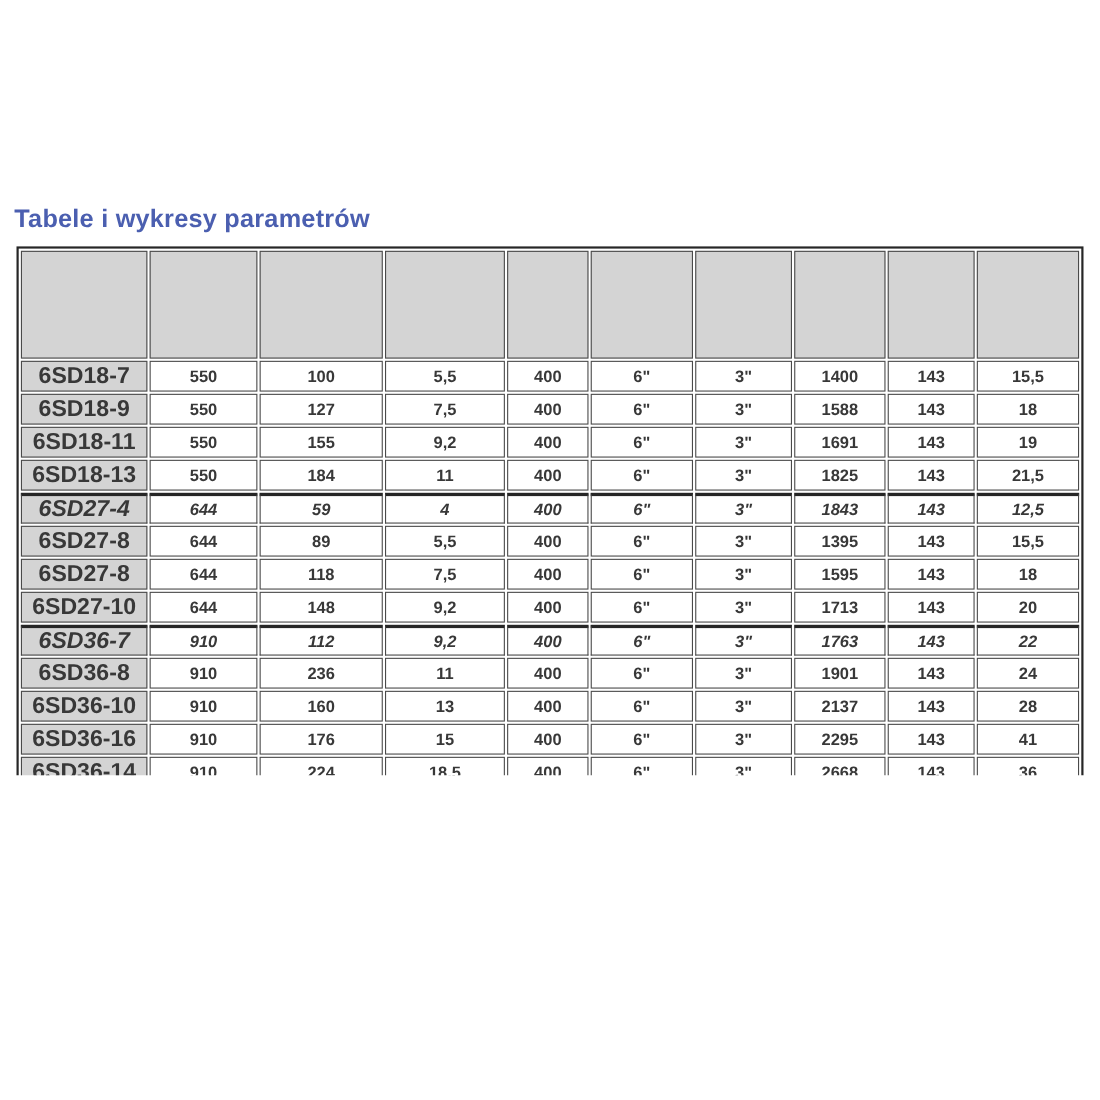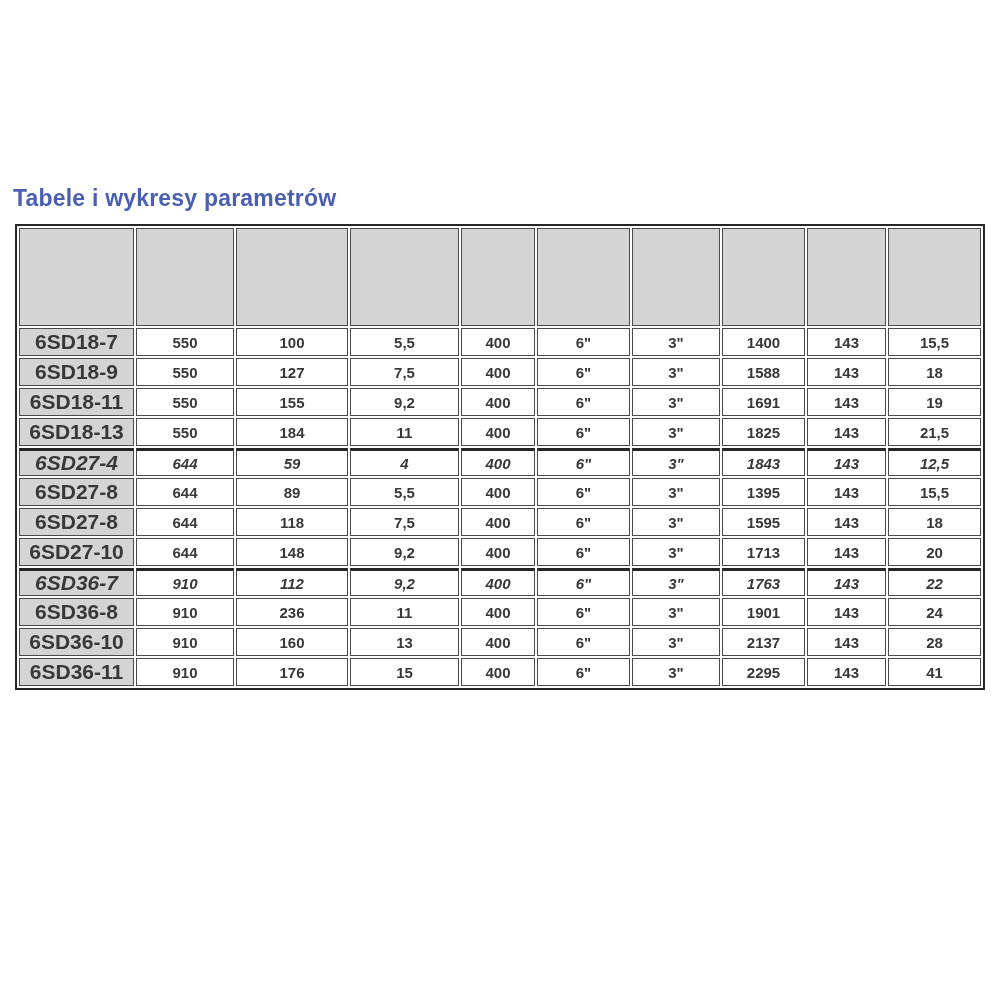--- a/index.html
+++ b/index.html
@@ -307,26 +307,38 @@
           <td>160</td>
           <td>13</td>
           <td>400</td>
           <td>6"</td>
           <td>3"</td>
           <td>2137</td>
           <td>143</td>
           <td>28</td>
         </tr>
         <tr>
-          <td class="model">6SD36-11</td>
+          <td class="model">6SD36-16</td>
           <td>910</td>
           <td>176</td>
           <td>15</td>
           <td>400</td>
           <td>6"</td>
           <td>3"</td>
           <td>2295</td>
           <td>143</td>
           <td>41</td>
+        </tr>
+        <tr>
+          <td class="model">6SD36-14</td>
+          <td>910</td>
+          <td>224</td>
+          <td>18,5</td>
+          <td>400</td>
+          <td>6"</td>
+          <td>3"</td>
+          <td>2668</td>
+          <td>143</td>
+          <td>36</td>
         </tr>
       </tbody>
     </table>
 </div>
 
 </body></html>

